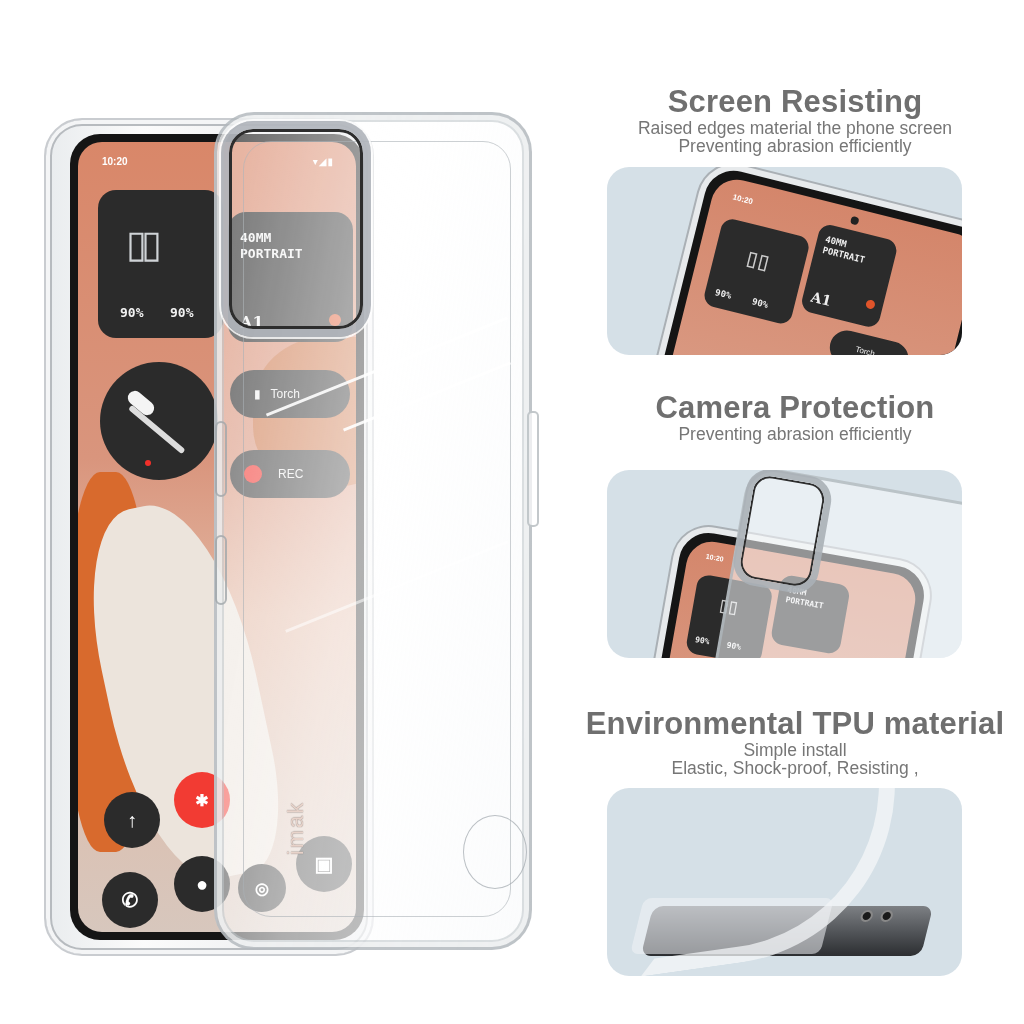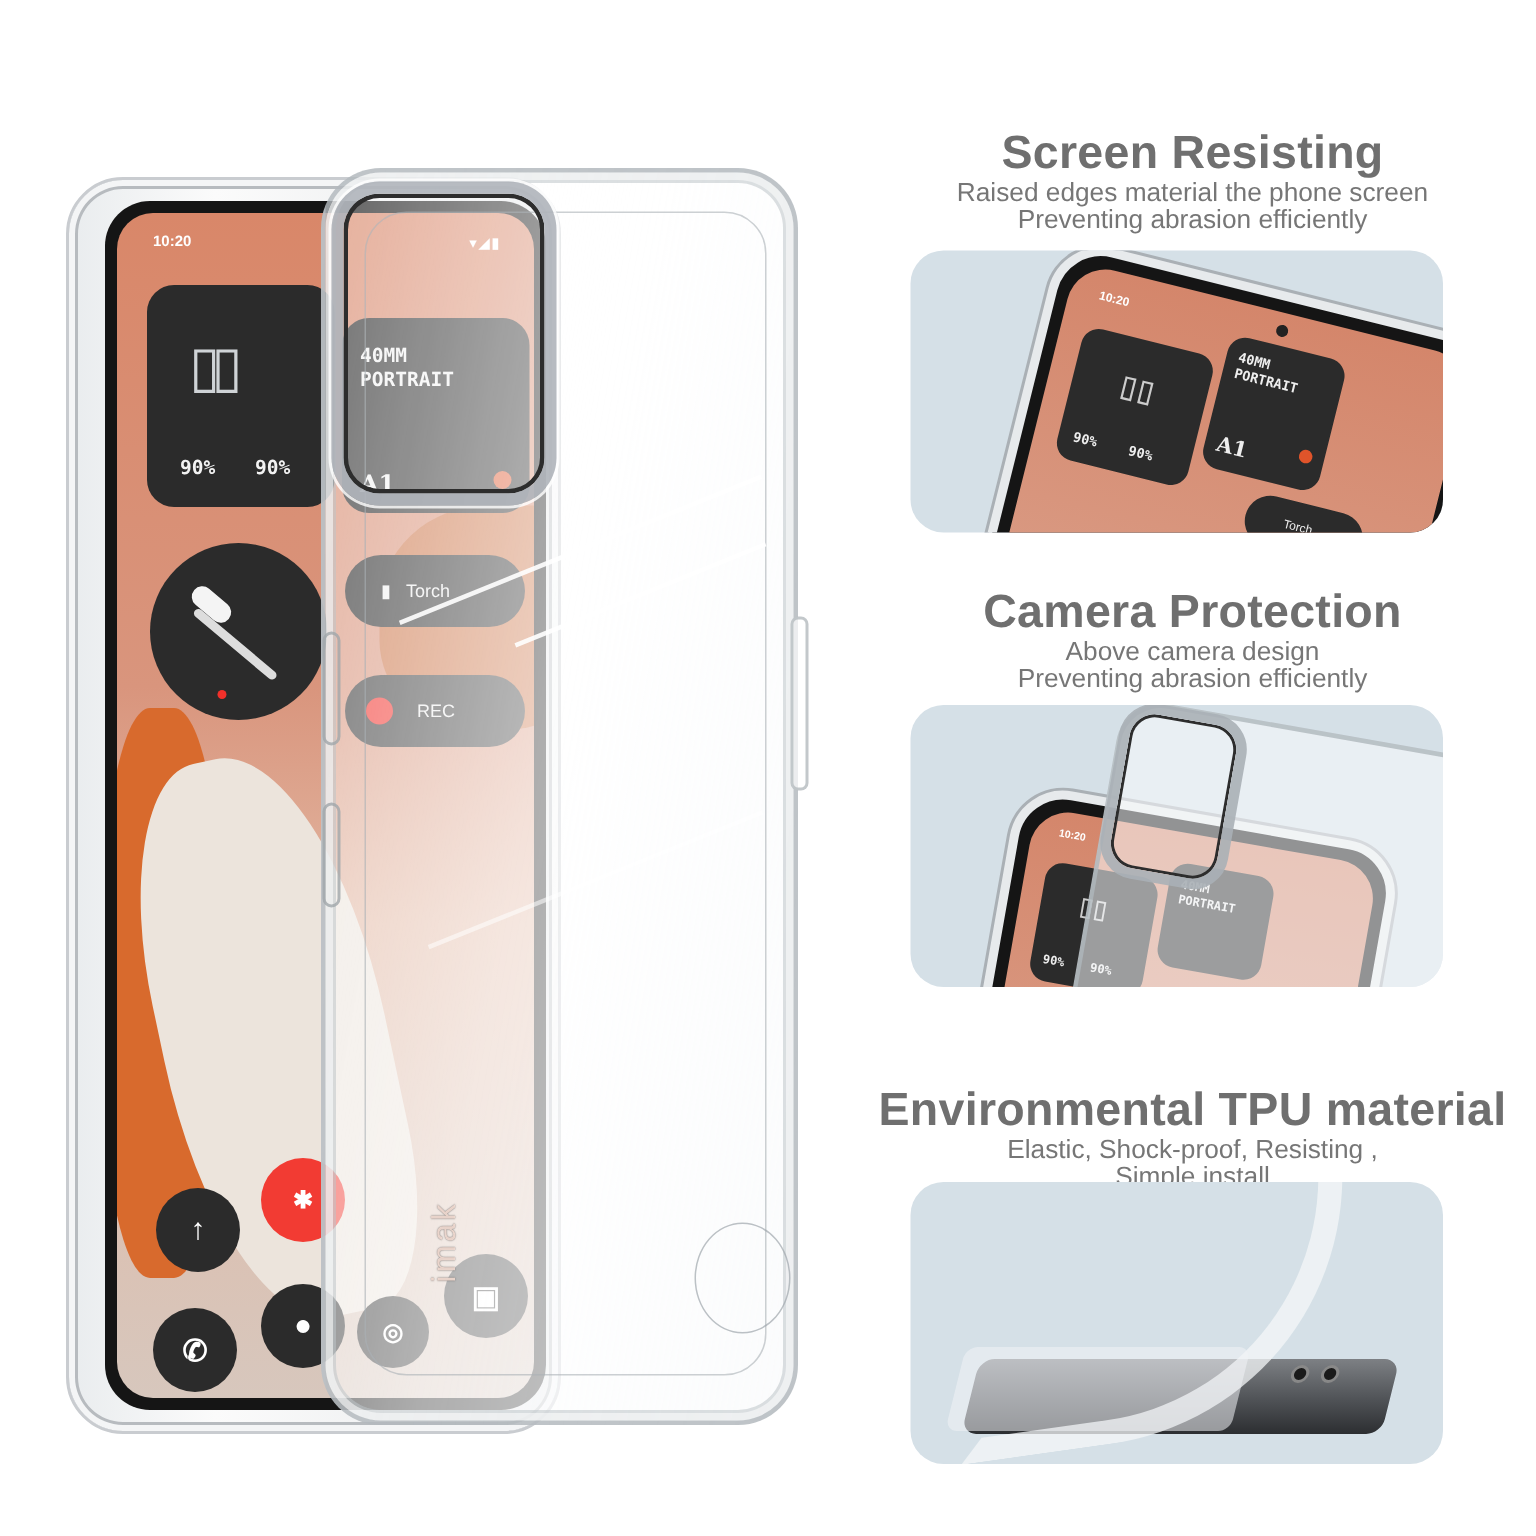--- a/index.html
+++ b/index.html
@@ -218,21 +218,20 @@
       </div>
       <div class="mini-w" style="left:150px;top:120px;width:80px;height:34px;border-radius:17px;font-family:'Liberation Sans',sans-serif;font-weight:normal;font-size:8px;padding:12px 0 0 26px;">
         <span>Torch</span>
       </div>
     </div>
   </div>
 </div>
 
 <div class="feature" style="top:392px;">
   <h2>Camera Protection</h2>
-  <p>Above camera design</p>
   <p>Preventing abrasion efficiently</p>
 </div>
 <div class="panel" style="top:470px;">
   <div class="mini-phone" style="left:48px;top:72px;transform:rotate(10deg);width:260px;height:260px;">
     <div class="mini-screen">
       <span style="position:absolute;left:18px;top:12px;color:#fff;font-size:7px;font-weight:bold;">10:20</span>
       <div class="mini-w" style="left:14px;top:34px;width:76px;height:80px;">
         <span style="position:absolute;left:24px;top:14px;font-size:22px;color:#ccc;letter-spacing:-4px;">▯▯</span>
         <span style="position:absolute;left:8px;bottom:10px;font-size:8px;">90%</span>
         <span style="position:absolute;left:40px;bottom:10px;font-size:8px;">90%</span>
@@ -244,24 +243,24 @@
         </span>
       </div>
     </div>
   </div>
   <div style="position:absolute;left:118px;top:14px;width:250px;height:260px;border-radius:30px;border:3px solid rgba(175,182,188,.8);background:rgba(250,252,253,.55);transform:rotate(10deg);">
     <div style="position:absolute;left:-2px;top:-2px;width:86px;height:118px;border:7px solid rgba(170,176,182,.9);border-radius:24px;box-shadow:inset 0 0 0 2px #2d2d2d;"></div>
     <div style="position:absolute;right:-8px;top:110px;width:10px;height:70px;border:2px solid rgba(180,186,190,.8);border-radius:5px;"></div>
   </div>
 </div>
 
-<div class="feature" style="top:724px;">
+<div class="feature" style="top:708px;">
   <h2>Environmental TPU material</h2>
+  <p>Simple install</p>
   <p>Elastic, Shock-proof, Resisting ,</p>
-  <p>Simple install</p>
 </div>
 <div class="panel" style="top:788px;">
   <div class="flat-phone">
     <span class="lens" style="left:210px;"></span>
     <span class="lens" style="left:230px;"></span>
   </div>
   <div class="bent-case"></div>
   <div style="position:absolute;left:30px;top:110px;width:190px;height:56px;background:rgba(240,243,245,.55);border-radius:8px;transform:skewX(-14deg);"></div>
 </div>
 

